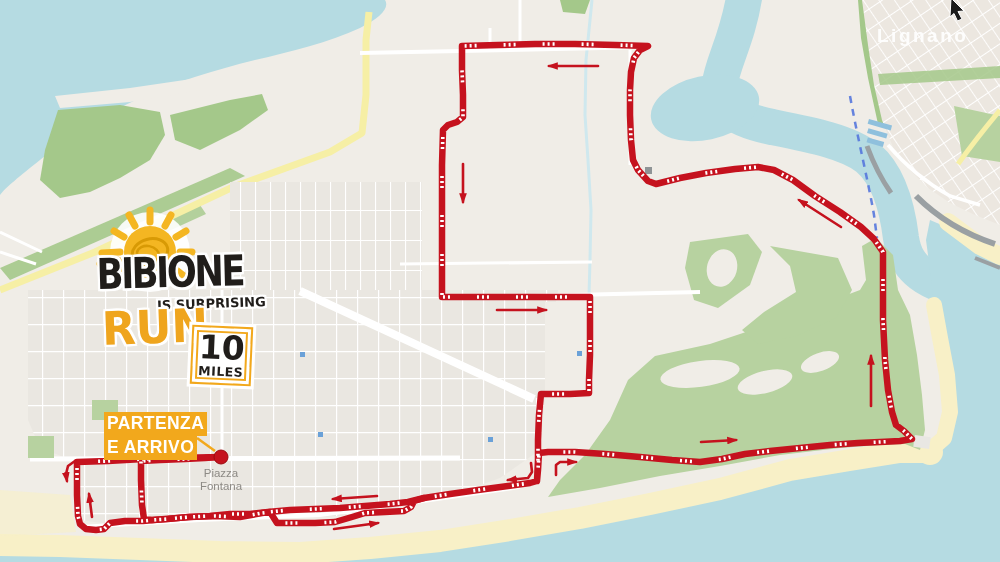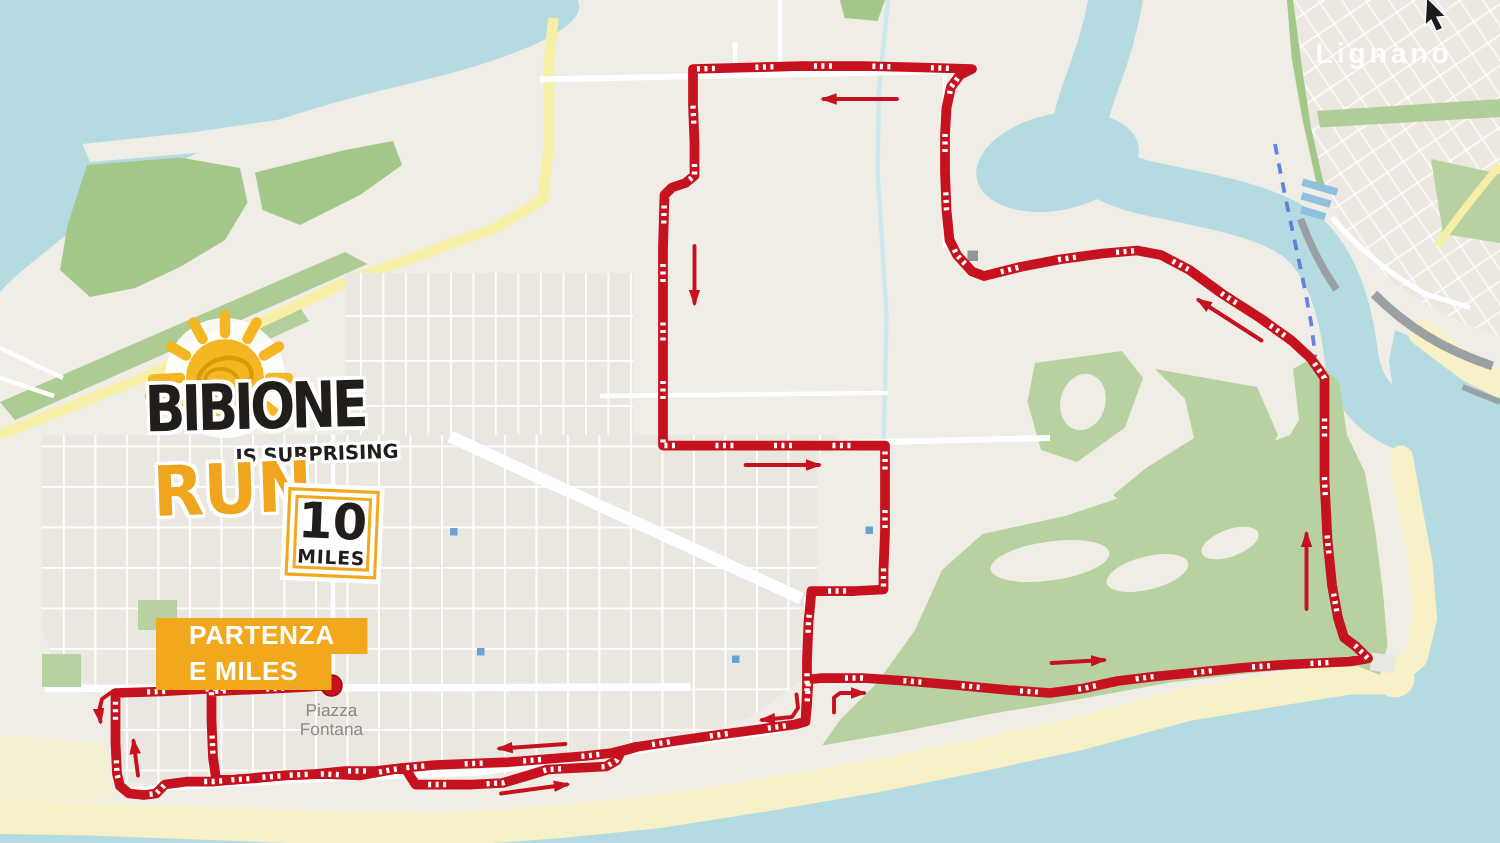--- a/index.html
+++ b/index.html
@@ -28,21 +28,21 @@
   .logo-run{position:absolute;left:23px;top:104px;font-family:"DejaVu Sans",sans-serif;font-weight:bold;
     font-size:44px;color:#efa51e;transform:rotate(-2deg) scale(1,1.05);transform-origin:left top;letter-spacing:0px}
   .miles-card{position:absolute;left:113px;top:128px;width:61px;height:59px;background:#fff;
     border:2px solid var(--gold);box-shadow:0 0 0 3px #fff,inset 0 0 0 3px #fff,inset 0 0 0 5px var(--gold);
     transform:rotate(2.5deg);text-align:center;color:var(--logo_black)}
   .miles-num{font-family:"DejaVu Sans",sans-serif;font-weight:bold;font-size:33px;line-height:34px;margin-top:3px}
   .miles-unit{font-family:"DejaVu Sans",sans-serif;font-weight:bold;font-size:12.5px;line-height:13px;letter-spacing:.5px}
   
   .sf{position:absolute;left:104px;top:412px;pointer-events:none}
   .sf span{display:table;background:var(--gold);color:#fff;font-weight:bold;font-size:17.5px;
-    font-family:"Liberation Sans",sans-serif;padding:1px 22px 2px;letter-spacing:.4px;white-space:nowrap}
+    font-family:"Liberation Sans",sans-serif;padding:1px 3px 2px;letter-spacing:.4px;white-space:nowrap}
   .maplabel{font-family:"Liberation Sans",sans-serif;fill:var(--label_gray);font-size:11.5px}
   .lignano{font-family:"Liberation Sans",sans-serif;font-weight:bold;fill:#ffffff;font-size:19px;letter-spacing:2.5px;opacity:.93}
 </style>
 </head>
 <body>
 
 <div class="app">
 
 <svg class="map" width="1000" height="562" viewBox="0 0 1000 562">
   <defs>
@@ -218,16 +218,16 @@
   <div class="logo-sub halo">IS SURPRISING</div>
   <div class="logo-run halo">RUN</div>
   <div class="miles-card">
     <div class="miles-num">10</div>
     <div class="miles-unit">MILES</div>
   </div>
 </div>
 
 <div class="sf">
   <span>PARTENZA</span>
-  <span>E MILES</span>
+  <span>E ARRIVO</span>
 </div>
 
 </div>
 
 </body></html>

